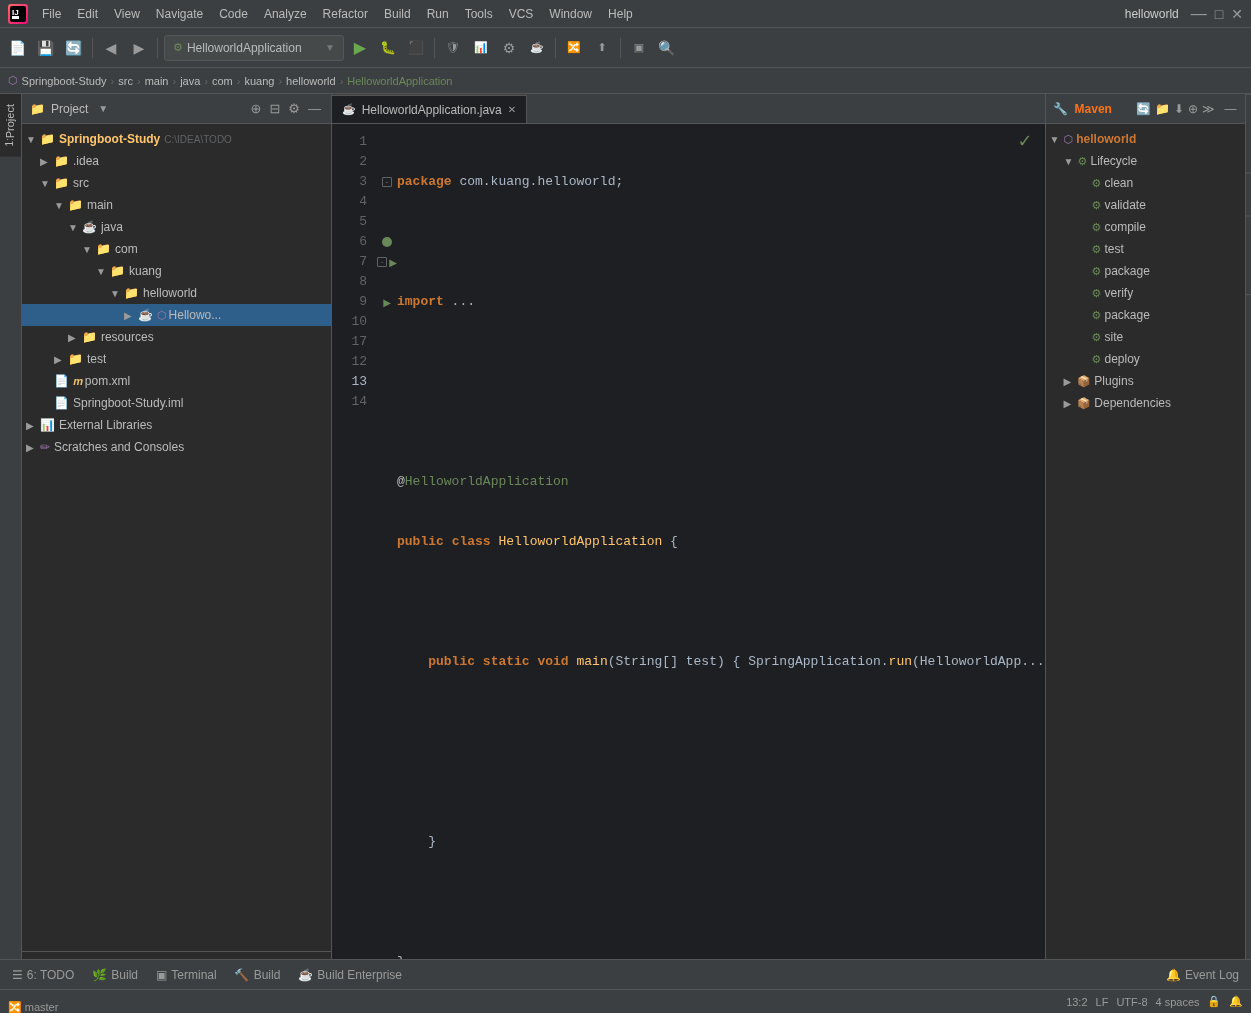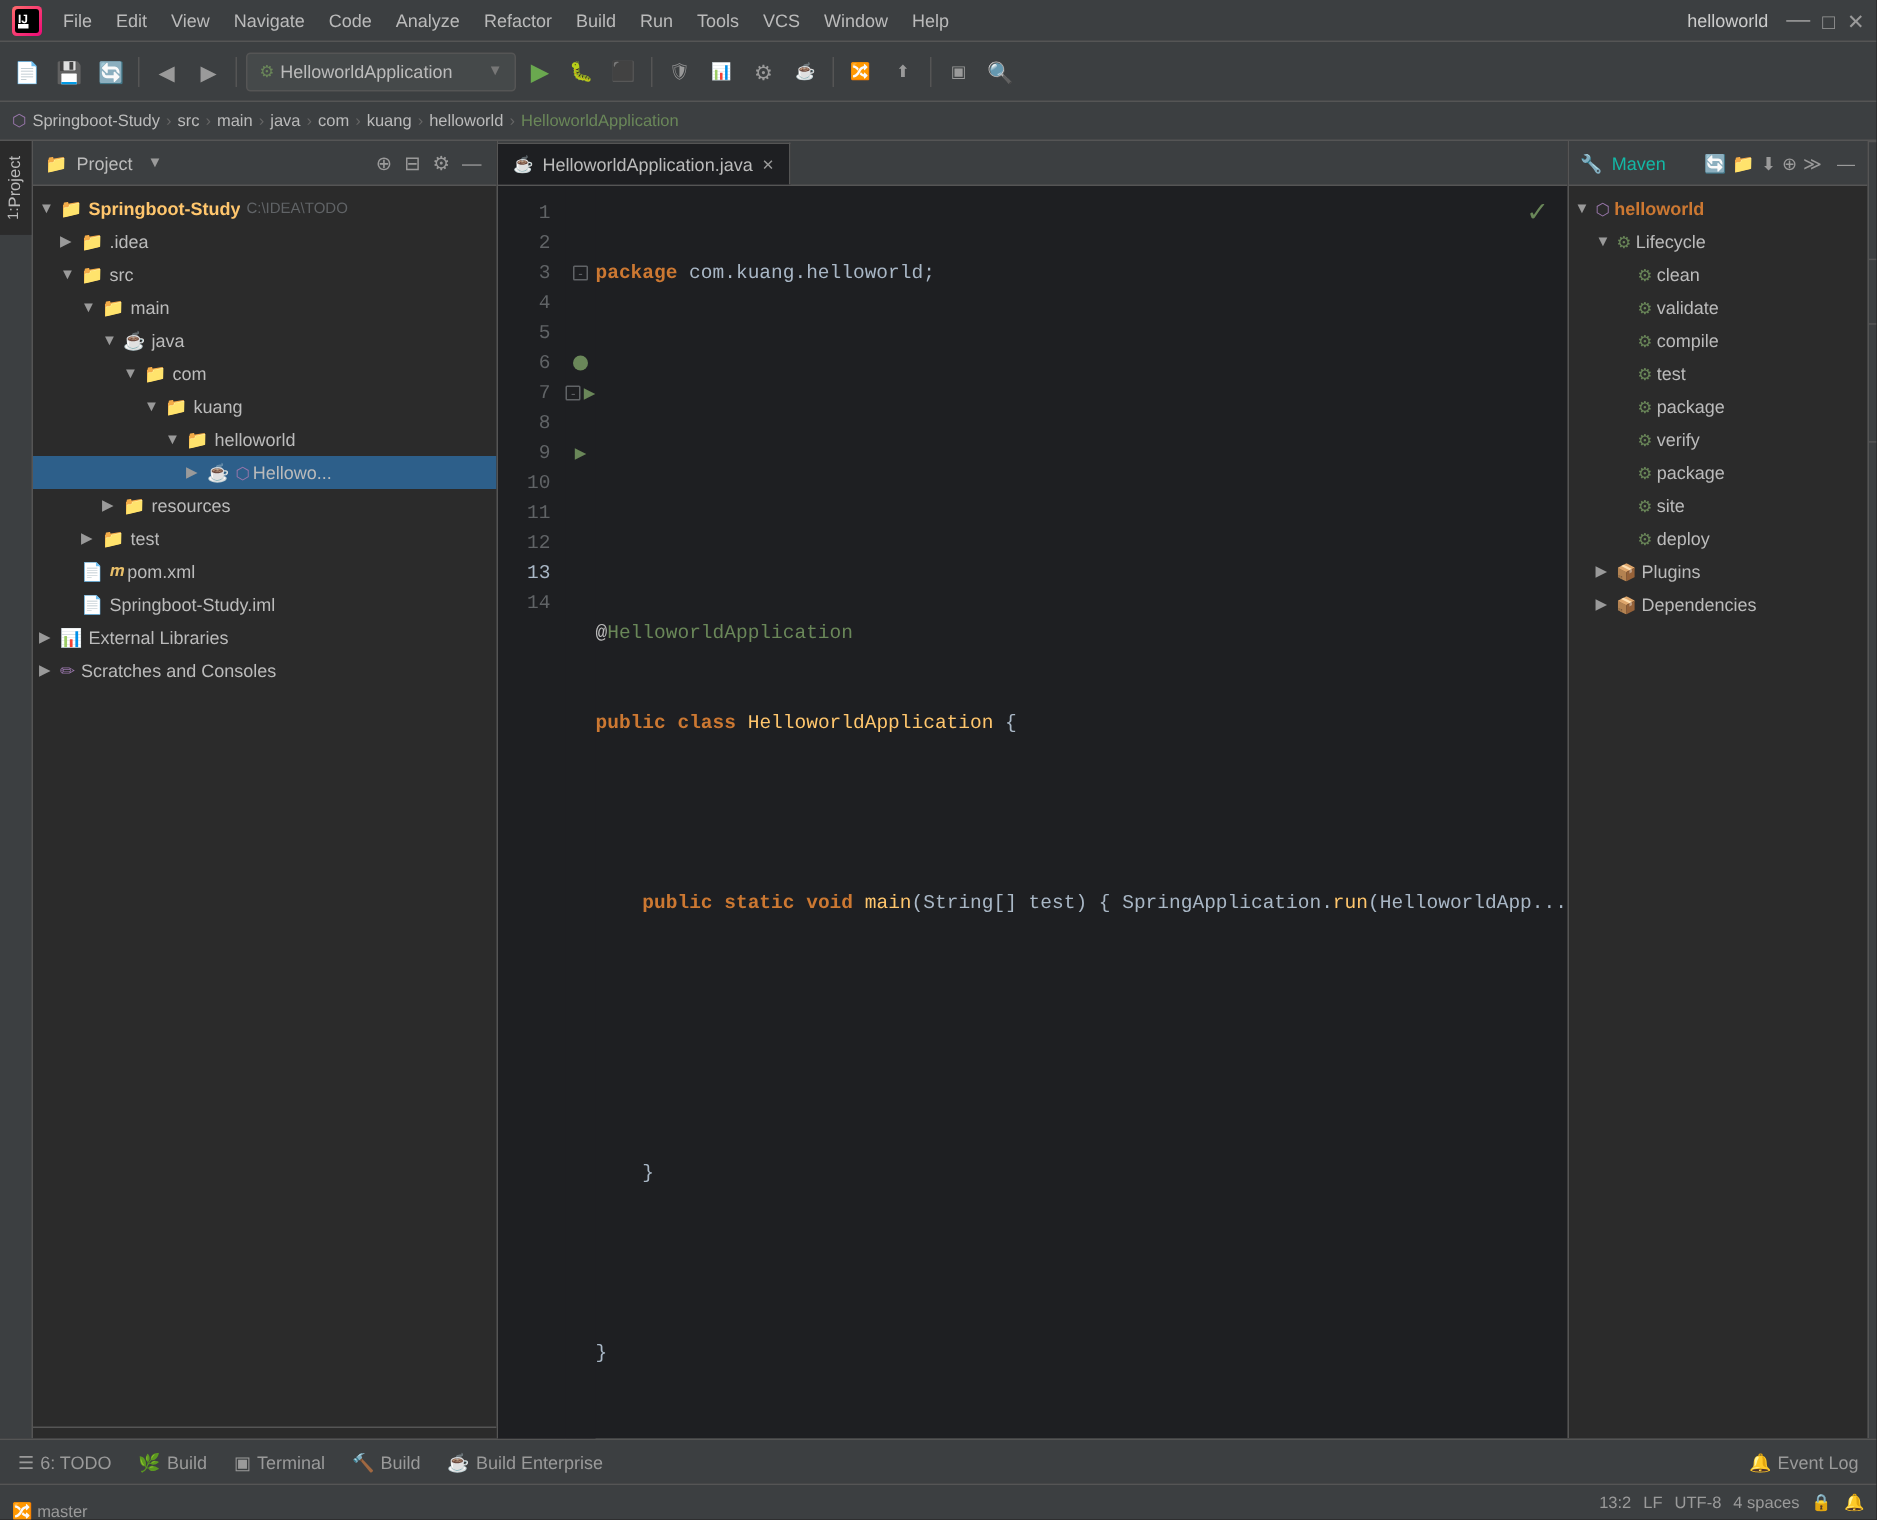--- a/index.html
+++ b/index.html
@@ -61,21 +61,21 @@
 
     
     .kw { color: #cc7832; font-weight: bold; }
     .annotation-name { color: #6a8759; }
     .class-name { color: #ffc66d; }
     .method { color: #ffc66d; }
 
     
     .right-panel { width: 200px; background: #2b2b2b; display: flex; flex-direction: column; border-left: 1px solid #555; flex-shrink: 0; }
     .right-panel-header { height: 30px; background: #3c3f41; display: flex; align-items: center; padding: 0 8px; gap: 6px; border-bottom: 1px solid #555; }
-    .right-panel-title { font-size: 12px; color: #14b8a6; font-weight: 400; text-align: right; }
+    .right-panel-title { font-size: 12px; color: #f97316; font-weight: 700; text-align: right; }
     .right-panel-icons { margin-left: auto; display: flex; gap: 4px; }
     .maven-tree { flex: 1; overflow-y: auto; padding: 4px 0; }
     .maven-item { display: flex; align-items: center; height: 22px; padding: 0 4px; cursor: pointer; font-size: 12px; }
     .maven-item .indent { flex-shrink: 0; }
     .maven-item .arrow { width: 14px; color: #9a9a9a; font-size: 10px; }
     .maven-item .label { color: #bbb; }
     .maven-item .label.bold { font-weight: bold; color: #cc7832; }
 
     
     .status-bar { height: 24px; background: #3c3f41; display: flex; align-items: center; padding: 0 8px; gap: 8px; border-top: 1px solid #555; flex-shrink: 0; font-size: 11px; color: #9a9a9a; }
@@ -331,21 +331,21 @@
           <div class="line-num">1</div>
           <div class="line-num">2</div>
           <div class="line-num">3</div>
           <div class="line-num">4</div>
           <div class="line-num">5</div>
           <div class="line-num">6</div>
           <div class="line-num">7</div>
           <div class="line-num">8</div>
           <div class="line-num">9</div>
           <div class="line-num">10</div>
-          <div class="line-num">11</div>
+          <div class="line-num">17</div>
           <div class="line-num">12</div>
           <div class="line-num active">13</div>
           <div class="line-num">14</div>
         </div>
 
         <div class="gutter">
           <div class="gutter-item"></div>
           <div class="gutter-item"></div>
           <div class="gutter-item">
               <div class="fold-btn">-</div>
@@ -366,20 +366,21 @@
           <div class="gutter-item"></div>
           <div class="gutter-item"></div>
           <div class="gutter-item"></div>
           <div class="gutter-item"></div>
           <div class="gutter-item"></div>
         </div>
 
         <div class="code-content">
           <div class="code-line"><span class="kw">package</span><span> com.kuang.helloworld;</span></div>
           <div class="code-line"></div>
+          <div class="code-line"><span class="kw">import</span><span> ...</span></div>
           <div class="code-line"></div>
           <div class="code-line"></div>
           <div class="code-line"><span style="color:#bbb;">@</span><span class="annotation-name">HelloworldApplication</span></div>
           <div class="code-line"><span class="kw">public</span><span> </span><span class="kw">class</span><span> </span><span class="class-name">HelloworldApplication</span><span> {</span></div>
           <div class="code-line"></div>
           <div class="code-line"><span>    </span><span class="kw">public</span><span> </span><span class="kw">static</span><span> </span><span class="kw">void</span><span> </span><span class="method">main</span><span>(String[] test) { SpringApplication.</span><span class="method">run</span><span>(HelloworldApp...</span></div>
           <div class="code-line"></div>
           <div class="code-line"></div>
           <div class="code-line"><span>    }</span></div>
           <div class="code-line"></div>

